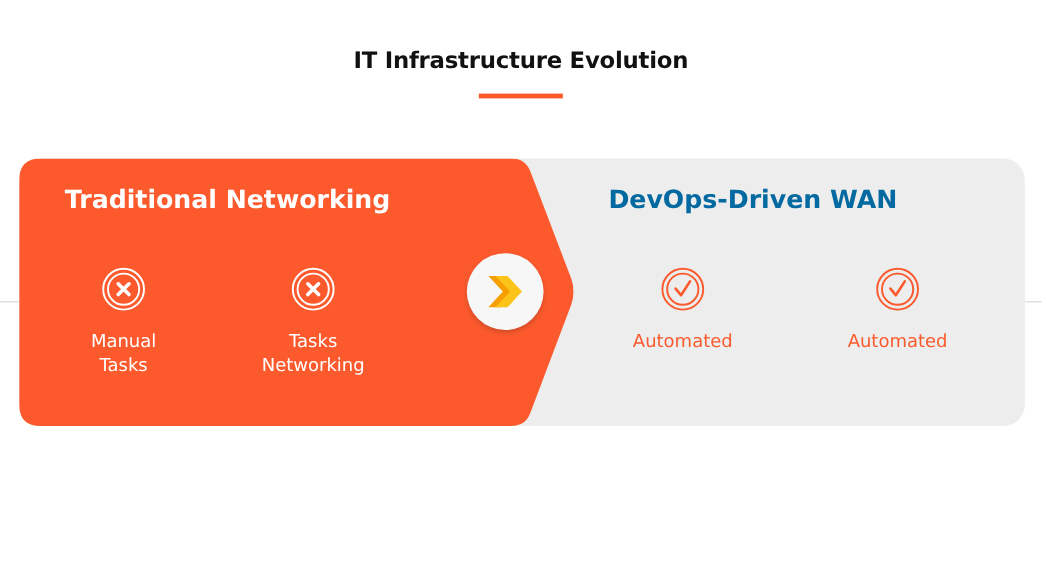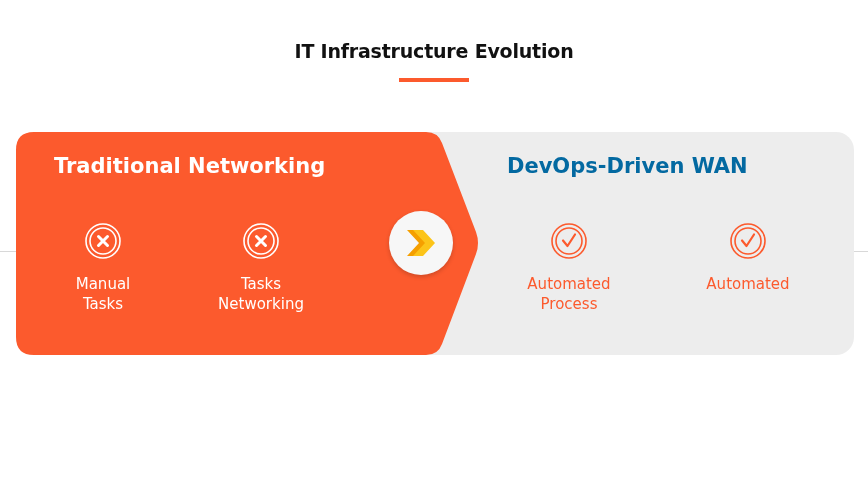--- a/index.html
+++ b/index.html
@@ -83,21 +83,20 @@
 <div class="item right" style="left:489px;top:222px;">
   <div class="ic">
     <svg width="38" height="38" viewBox="0 0 38 38" fill="none" stroke="#fc5a2d">
       <circle cx="19" cy="19" r="17" stroke-width="1.6"></circle>
       <circle cx="19" cy="19" r="13" stroke-width="1.6"></circle>
       <path d="M13 18.5 L17.5 24 L25 12.5" stroke-width="2.2" stroke-linecap="round" stroke-linejoin="round"></path>
     </svg>
   </div>
   <div class="lbl">
     <div>Automated</div>
-    <div>Process</div>
   </div>
 </div>
 
 <div class="item right" style="left:668px;top:222px;">
   <div class="ic">
     <svg width="38" height="38" viewBox="0 0 38 38" fill="none" stroke="#fc5a2d">
       <circle cx="19" cy="19" r="17" stroke-width="1.6"></circle>
       <circle cx="19" cy="19" r="13" stroke-width="1.6"></circle>
       <path d="M13 18.5 L17.5 24 L25 12.5" stroke-width="2.2" stroke-linecap="round" stroke-linejoin="round"></path>
     </svg>

